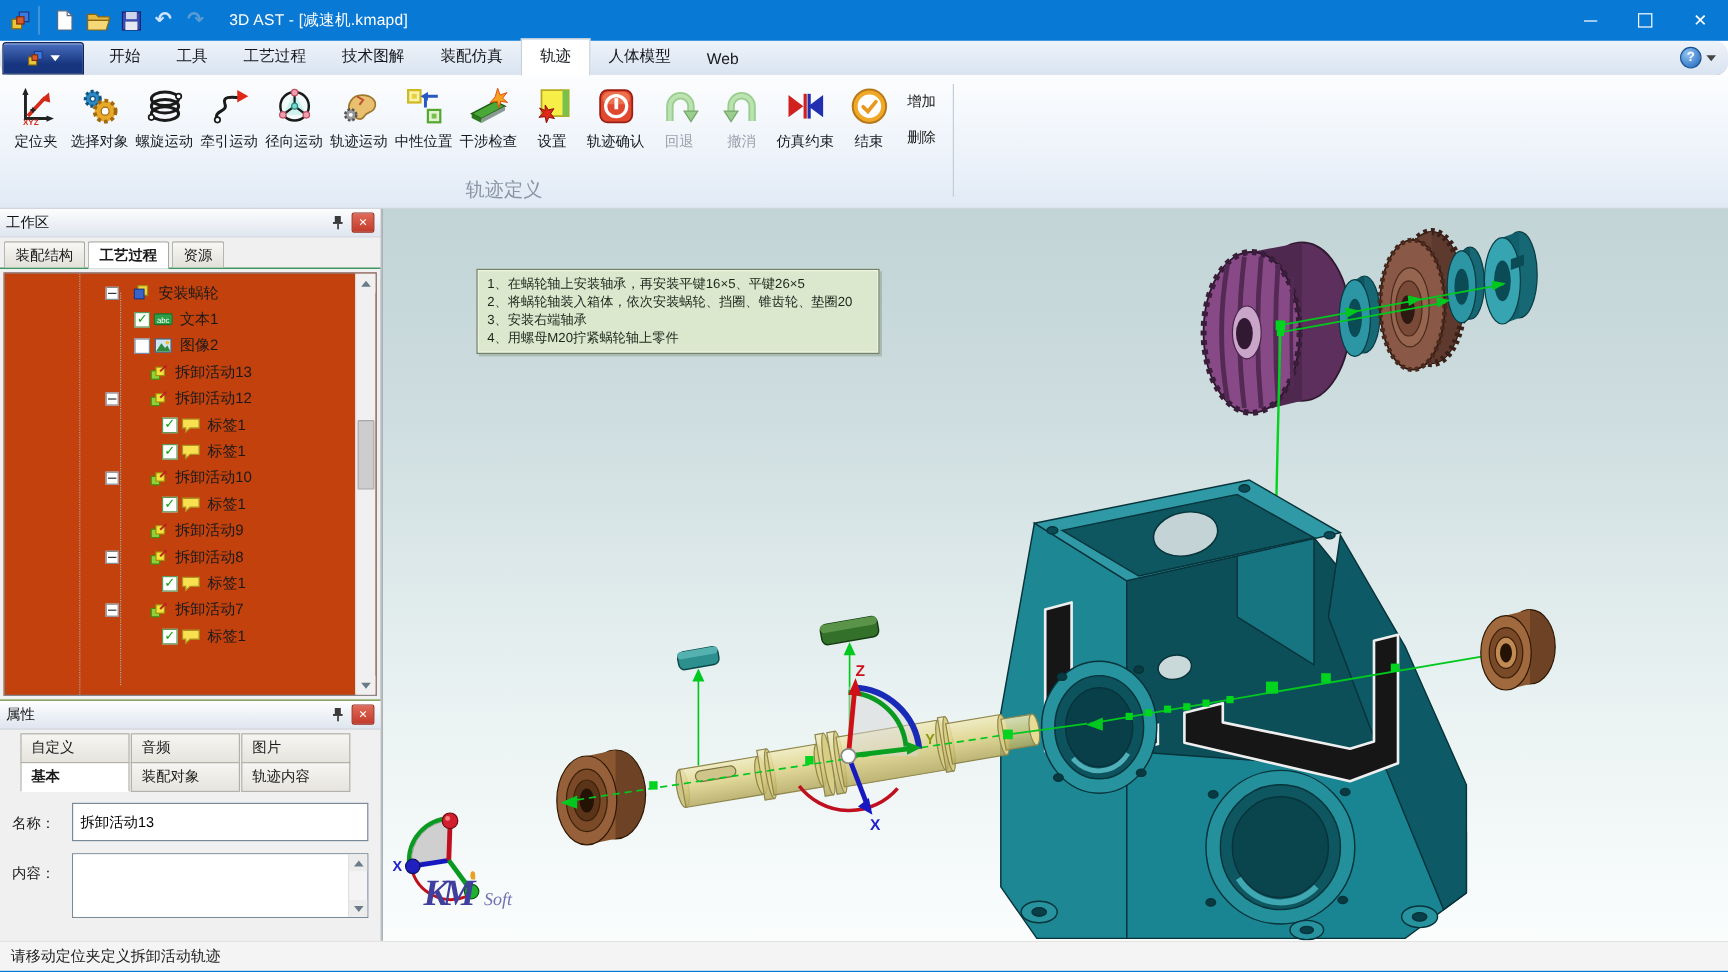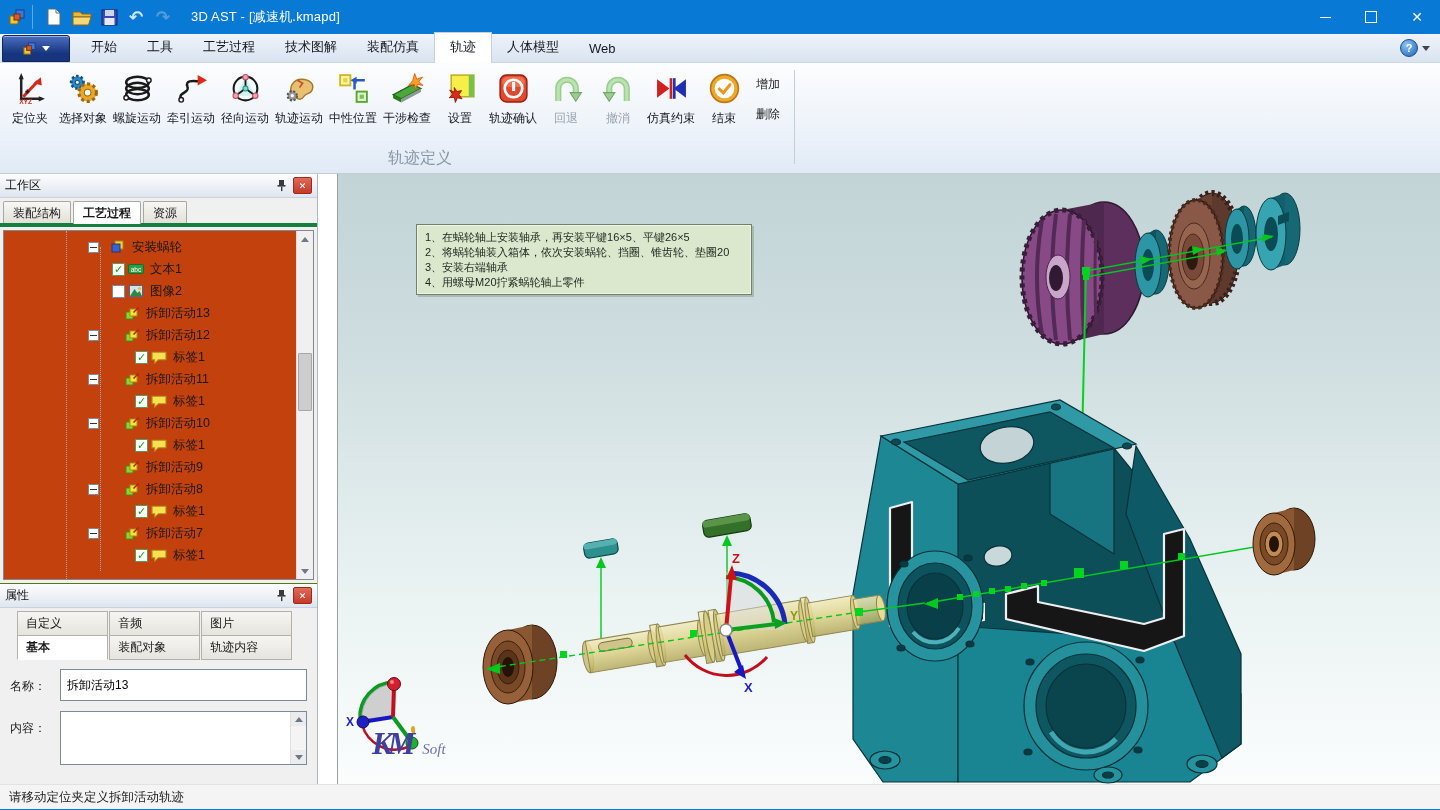--- a/index.html
+++ b/index.html
@@ -15,21 +15,21 @@
   .undo-glyph{font-size:17px;color:#cfe2ff;font-weight:bold;}
   .redo-glyph{font-size:17px;color:#9db8d8;font-weight:bold;opacity:.55;}
   .win-title{margin-left:16px;font-size:13px;letter-spacing:.2px;}
   .wincontrols{margin-left:auto;display:flex;height:34px;}
   .wc{width:46px;display:flex;align-items:center;justify-content:center;color:#fff;}
   .wc-min-bar{width:11px;height:1px;background:#fff;}
   .wc-max-box{width:10px;height:10px;border:1px solid #fff;}
   .wc-close-x{font-size:14px;}
 
   
-  .menubar{height:28px;background:linear-gradient(#eef3fa,#d9e4f1);display:flex;align-items:flex-end;position:relative;flex:none;border-bottom:1px solid #cdd7e4;}
+  .menubar{height:28px;background:linear-gradient(#eef3fa,#d9e4f1);display:flex;align-items:flex-end;position:relative;flex:none;border-bottom:1px solid #cdd7e4;border-radius:11px;}
   .appbtn{width:66px;height:25px;margin:1px 6px 0 2px;border-radius:3px 3px 0 0;background:linear-gradient(#4a6fc0,#16357e 70%);display:flex;align-items:center;justify-content:center;gap:5px;border:1px solid #10255c;box-shadow:inset 0 1px 0 rgba(255,255,255,.45);}
   .appbtn .caret{width:0;height:0;border-left:4px solid transparent;border-right:4px solid transparent;border-top:5px solid #fff;}
   .menu-tabs{display:flex;align-items:flex-end;}
   .menu-tab{padding:5px 15px 6px;font-size:13px;color:#15181d;}
   .menu-tab.active{background:#fff;border:1px solid #c6cfdb;border-bottom:none;padding-bottom:7px;margin-bottom:-1px;}
   .helpbox{position:absolute;right:10px;bottom:5px;display:flex;align-items:center;gap:4px;}
   .help-circle{width:16px;height:16px;border-radius:50%;background:radial-gradient(circle at 35% 30%,#8fc4f4,#1e62b8);color:#fff;font-size:11px;font-weight:bold;display:flex;align-items:center;justify-content:center;border:1px solid #15508f;}
   .help-caret{width:0;height:0;border-left:4px solid transparent;border-right:4px solid transparent;border-top:5px solid #444;}
 
   
@@ -40,30 +40,30 @@
   .rb .ric svg{width:33px;height:33px;display:block;}
   .rb .rlb{font-size:12px;margin-top:4px;white-space:nowrap;color:#15181d;}
   .rb.disabled .rlb{color:#9aa2ad;}
   .rb.disabled .ric{opacity:.75;}
   .rstack{display:flex;flex-direction:column;gap:13px;padding:8px 8px 0 6px;}
   .rstack .rsb{font-size:12px;white-space:nowrap;}
   .rsep{width:1px;background:#c3cedd;height:94px;margin:2px 8px 0 6px;flex:none;}
   .rgroup-label{position:absolute;left:388px;bottom:4px;font-size:16px;color:#8a95a6;}
 
   
-  .main{display:flex;height:610px;flex:none;gap:19px;}
+  .main{display:flex;height:610px;flex:none;}
   .leftcol{width:318px;background:#f0f0f0;display:flex;flex-direction:column;border-right:1px solid #b0b6bd;box-sizing:border-box;flex:none;}
 
   .panel-hd{height:23px;background:linear-gradient(#fdfdfe,#dfe6ef);border-bottom:1px solid #ccd2db;display:flex;align-items:center;padding:0 5px;flex:none;}
   .panel-hd .ttl{flex:1;font-size:12px;color:#111;}
   .pinbtn{width:16px;height:15px;display:flex;align-items:center;justify-content:center;}
   .closebox{width:17px;height:15px;background:linear-gradient(#e06a58,#c43a2a);border:1px solid #9a2a1c;border-radius:2px;color:#fff;font-size:9px;font-weight:bold;display:flex;align-items:center;justify-content:center;margin-left:4px;}
 
   
-  .wtabs{display:flex;padding:3px 3px 0;gap:2px;background:#f0f0f0;border-bottom:4px solid #15803d;height:22px;flex:none;}
+  .wtabs{display:flex;padding:3px 3px 0;gap:2px;background:#f0f0f0;border-bottom:1px solid #15803d;height:22px;flex:none;}
   .wtab{padding:3px 9px 4px;font-size:12px;background:linear-gradient(#f8f7f4,#e2e0d8);border:1px solid #a8a8a0;border-bottom:none;border-radius:2px 2px 0 0;white-space:nowrap;}
   .wtab.active{background:#fff;margin-bottom:-1px;padding-bottom:5px;font-weight:bold;}
 
   
   .treebox{flex:1;margin:3px;background:#c2410c;border:1px solid #828790;display:flex;overflow:hidden;}
   .tree{flex:1;position:relative;padding-top:5px;overflow:hidden;}
   .vguide{position:absolute;border-left:1px dotted #a8a8a8;top:0;bottom:0;}
   .tree-row{height:22px;display:flex;align-items:center;font-size:12.5px;position:relative;white-space:nowrap;}
   .sp{flex:none;height:1px;}
   .expander{width:11px;height:11px;border:1px solid #848a94;background:#fff;position:relative;flex:none;box-sizing:border-box;}
@@ -459,34 +459,20 @@
               <span class="cb">✓</span>
               <span class="ticon">
                 <svg viewBox="0 0 15 13">
                   <path d="M1 2 h13 v7 h-7 l-3.5 3.2 v-3.2 H1 z" fill="#f8e050" stroke="#b09020"></path>
                 </svg>
               </span>
               <span class="tlabel">标签1</span>
             </div>
             <div class="tree-row">
               <span class="sp" style="width: 84px;"></span>
-              <span class="expander"></span>
-              <span class="sp" style="width: 22px;"></span>
-              <span class="ticon">
-                <svg viewBox="0 0 14 14">
-                  <rect x="1" y="6" width="7" height="7" fill="#8ed23a" stroke="#4a8a10"></rect>
-                  <rect x="5" y="3" width="7" height="7" fill="#f2e23a" stroke="#a09210"></rect>
-                  <path d="M8.5 6.5 L12.5 2.5" stroke="#c02020" stroke-width="1.6"></path>
-                  <polygon points="13.6,0.8 13.9,4.2 10.9,2.6" fill="#c02020"></polygon>
-                </svg>
-              </span>
-              <span class="tlabel">拆卸活动11</span>
-            </div>
-            <div class="tree-row">
-              <span class="sp" style="width: 84px;"></span>
               <span class="exp-ph"></span>
               <span class="sp" style="width: 36px;"></span>
               <span class="cb">✓</span>
               <span class="ticon">
                 <svg viewBox="0 0 15 13">
                   <path d="M1 2 h13 v7 h-7 l-3.5 3.2 v-3.2 H1 z" fill="#f8e050" stroke="#b09020"></path>
                 </svg>
               </span>
               <span class="tlabel">标签1</span>
             </div>

